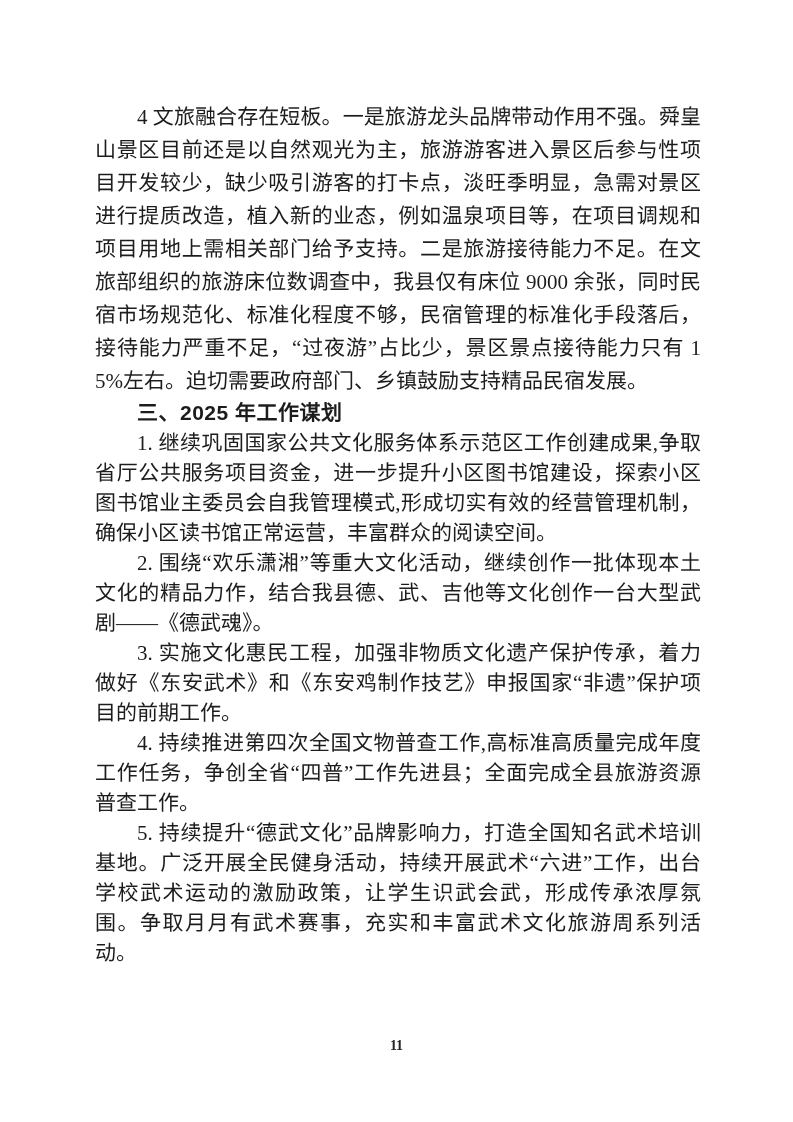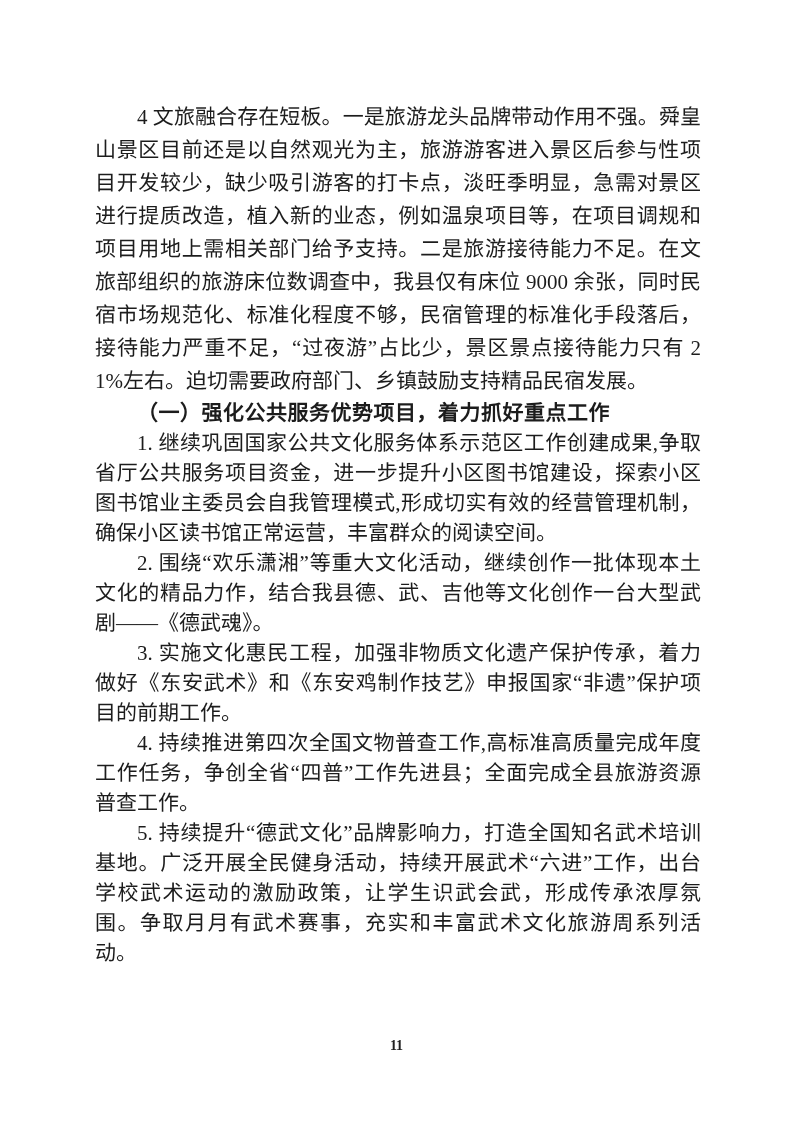--- a/index.html
+++ b/index.html
@@ -63,24 +63,24 @@
     font-family: "Liberation Serif", serif;
     color: #222222;
   }
 </style>
 </head>
 <body>
 
 <div class="page">
   <div class="content">
 
-    <p class="lead-para"><span class="bold-lead">4 文旅融合存在短板。</span><span>一是旅游龙头品牌带动作用不强。舜皇山景区目前还是以自然观光为主，旅游游客进入景区后参与性项目开发较少，缺少吸引游客的打卡点，淡旺季明显，急需对景区进行提质改造，植入新的业态，例如温泉项目等，在项目调规和项目用地上需相关部门给予支持。二是旅游接待能力不足。在文旅部组织的旅游床位数调查中，我县仅有床位 9000 余张，同时民宿市场规范化、标准化程度不够，民宿管理的标准化手段落后，接待能力严重不足，“过夜游”占比少，景区景点接待能力只有 21%左右。迫切需要政府部门、乡镇鼓励支持精品民宿发展。</span></p>
+    <p class="lead-para"><span class="bold-lead">4 文旅融合存在短板。</span><span>一是旅游龙头品牌带动作用不强。舜皇山景区目前还是以自然观光为主，旅游游客进入景区后参与性项目开发较少，缺少吸引游客的打卡点，淡旺季明显，急需对景区进行提质改造，植入新的业态，例如温泉项目等，在项目调规和项目用地上需相关部门给予支持。二是旅游接待能力不足。在文旅部组织的旅游床位数调查中，我县仅有床位 9000 余张，同时民宿市场规范化、标准化程度不够，民宿管理的标准化手段落后，接待能力严重不足，“过夜游”占比少，景区景点接待能力只有 15%左右。迫切需要政府部门、乡镇鼓励支持精品民宿发展。</span></p>
 
+    <p class="heading-1">三、2025 年工作谋划</p>
 
-    <p class="heading-2">（一）强化公共服务优势项目，着力抓好重点工作</p>
 
     <p class="body-para">1. 继续巩固国家公共文化服务体系示范区工作创建成果,争取省厅公共服务项目资金，进一步提升小区图书馆建设，探索小区图书馆业主委员会自我管理模式,形成切实有效的经营管理机制，确保小区读书馆正常运营，丰富群众的阅读空间。</p>
 
     <p class="body-para">2. 围绕“欢乐潇湘”等重大文化活动，继续创作一批体现本土文化的精品力作，结合我县德、武、吉他等文化创作一台大型武剧——《德武魂》。</p>
 
     <p class="body-para">3. 实施文化惠民工程，加强非物质文化遗产保护传承，着力做好《东安武术》和《东安鸡制作技艺》申报国家“非遗”保护项目的前期工作。</p>
 
     <p class="body-para">4. 持续推进第四次全国文物普查工作,高标准高质量完成年度工作任务，争创全省“四普”工作先进县；全面完成全县旅游资源普查工作。</p>
 
     <p class="body-para">5. 持续提升“德武文化”品牌影响力，打造全国知名武术培训基地。广泛开展全民健身活动，持续开展武术“六进”工作，出台学校武术运动的激励政策，让学生识武会武，形成传承浓厚氛围。争取月月有武术赛事，充实和丰富武术文化旅游周系列活动。</p>

